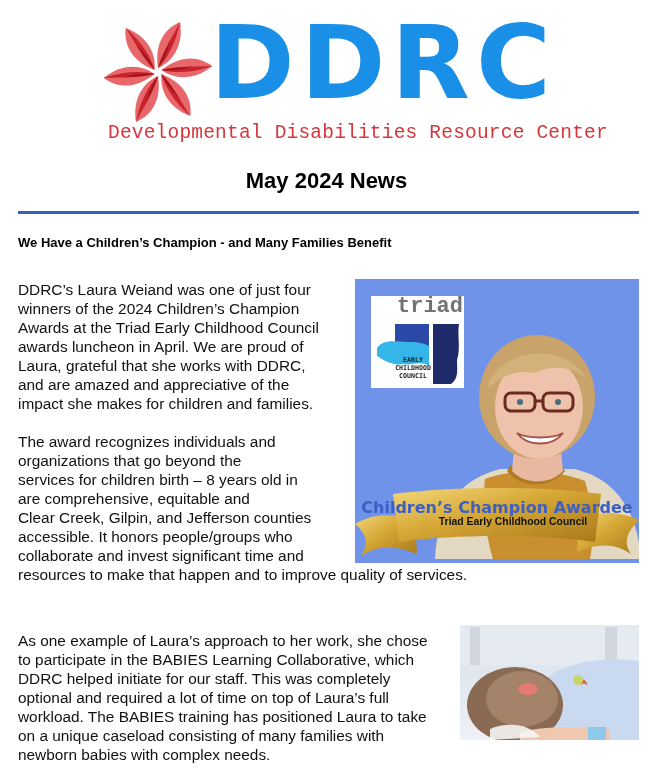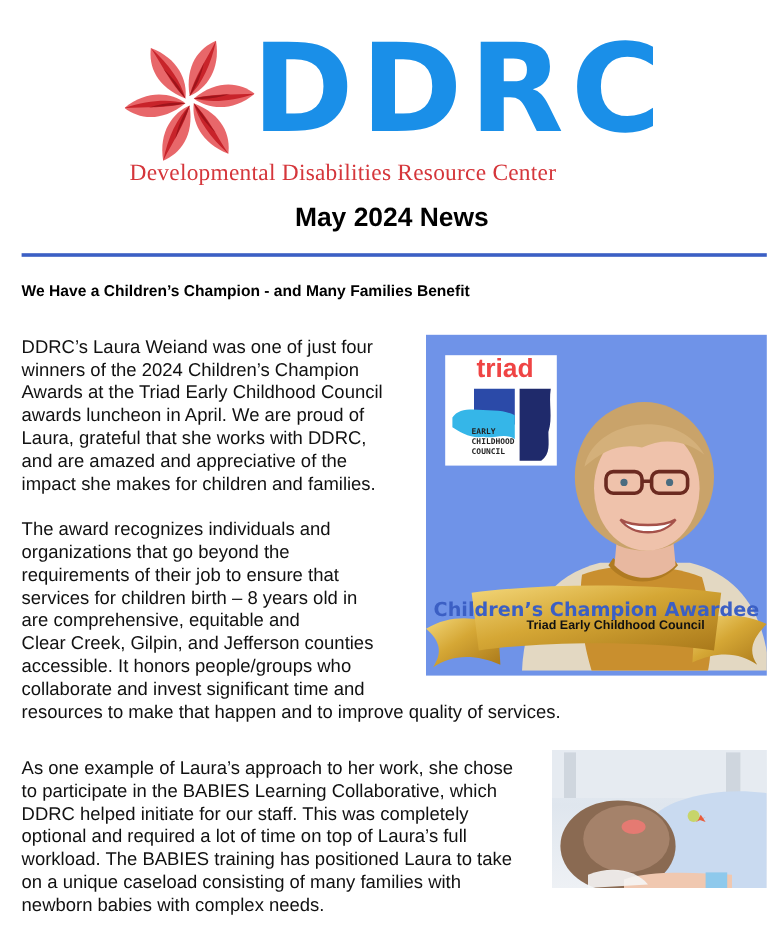--- a/index.html
+++ b/index.html
@@ -1,28 +1,28 @@
 <!DOCTYPE html>
 <html><head>
   <meta charset="utf-8">
   <style>
     * { box-sizing: border-box; margin: 0; padding: 0; }
     html, body { width: 653px; height: 779px; overflow: hidden; background: #ffffff; }
     body { font-family: "Liberation Sans", sans-serif; color: #111111; position: relative; }
 
-    .header { position: absolute; left: 0; top: 16px; width: 595px; height: 150px; }
+    .header { position: absolute; left: 0; top: 4px; width: 595px; height: 150px; }
     .pinwheel { position: absolute; left: 104px; top: 14px; width: 108px; height: 108px; }
     .brand-wordmark {
       position: absolute; left: 210px; top: 8px;
       font-family: "DejaVu Sans", sans-serif; font-weight: bold;
       font-size: 102px; letter-spacing: 6px; color: #1a8fe8; line-height: 1;
     }
     .brand-tagline {
       position: absolute; left: 108px; top: 118px; width: 445px; text-align: left;
-      font-family: Liberation Serif, serif; font-size: 19.5px; color: #d5363b; white-space: nowrap;
+      font-family: Liberation Mono, monospace; font-size: 19.5px; color: #d5363b; white-space: nowrap;
       letter-spacing: 0.2px;
     }
 
     .issue-title {
       position: absolute; left: 0; top: 168px; width: 653px; text-align: center;
       font-size: 22px; font-weight: bold; color: #000;
     }
     .divider {
       position: absolute; left: 18px; top: 211px; width: 621px; height: 3px; background: #3b5fc4;
     }
@@ -40,25 +40,25 @@
     #p3 { top: 631px; }
 
     .award-photo {
       position: absolute; left: 355px; top: 279px; width: 284px; height: 284px;
       background: #6f93e8; overflow: hidden;
     }
     .triad-logo {
       position: absolute; left: 16px; top: 17px; width: 93px; height: 92px; background: #fff;
     }
     .triad-logo .triad-word {
-      position: absolute; left: 26px; top: -2px; font-family: Liberation Sans, sans-serif; font-weight: bold;
-      font-size: 22px; color: #ef4444; letter-spacing: 0px;
+      position: absolute; left: 26px; top: -2px; font-family: Liberation Mono, monospace; font-weight: bold;
+      font-size: 22px; color: #737373; letter-spacing: 0px;
     }
     .triad-logo .ecc {
-      position: absolute; left: 22px; top: 60px; width: 40px; text-align: left;
+      position: absolute; left: 22px; top: 60px; width: 40px; text-align: center;
       font-family: "DejaVu Sans Mono", monospace; font-size: 6.6px; font-weight: bold;
       line-height: 8px; color: #222;
     }
     .person {
       position: absolute; left: 60px; top: 50px; width: 230px; height: 230px;
     }
     .ribbon { position: absolute; left: 0; top: 205px; width: 284px; height: 80px; }
     .ribbon-title {
       position: absolute; left: 0; top: 219px; width: 284px; text-align: center;
       font-family: "DejaVu Sans", sans-serif; font-weight: bold; font-size: 16px; color: #3b5fc4;
@@ -106,21 +106,20 @@
   <span class="line">Awards at the Triad Early Childhood Council</span>
   <span class="line">awards luncheon in April. We are proud of</span>
   <span class="line">Laura, grateful that she works with DDRC,</span>
   <span class="line">and are amazed and appreciative of the</span>
   <span class="line">impact she makes for children and families.</span>
 </div>
 
 <div class="para" id="p2">
   <span class="line">The award recognizes individuals and</span>
   <span class="line">organizations that go beyond the</span>
-  <span class="line">requirements of their job to ensure that</span>
   <span class="line">services for children birth – 8 years old in</span>
   <span class="line">are comprehensive, equitable and</span>
   <span class="line">Clear Creek, Gilpin, and Jefferson counties</span>
   <span class="line">accessible. It honors people/groups who</span>
   <span class="line">collaborate and invest significant time and</span>
   <span class="line">resources to make that happen and to improve quality of services.</span>
 </div>
 
 <div class="para" id="p3">
   <span class="line">As one example of Laura’s approach to her work, she chose</span>

